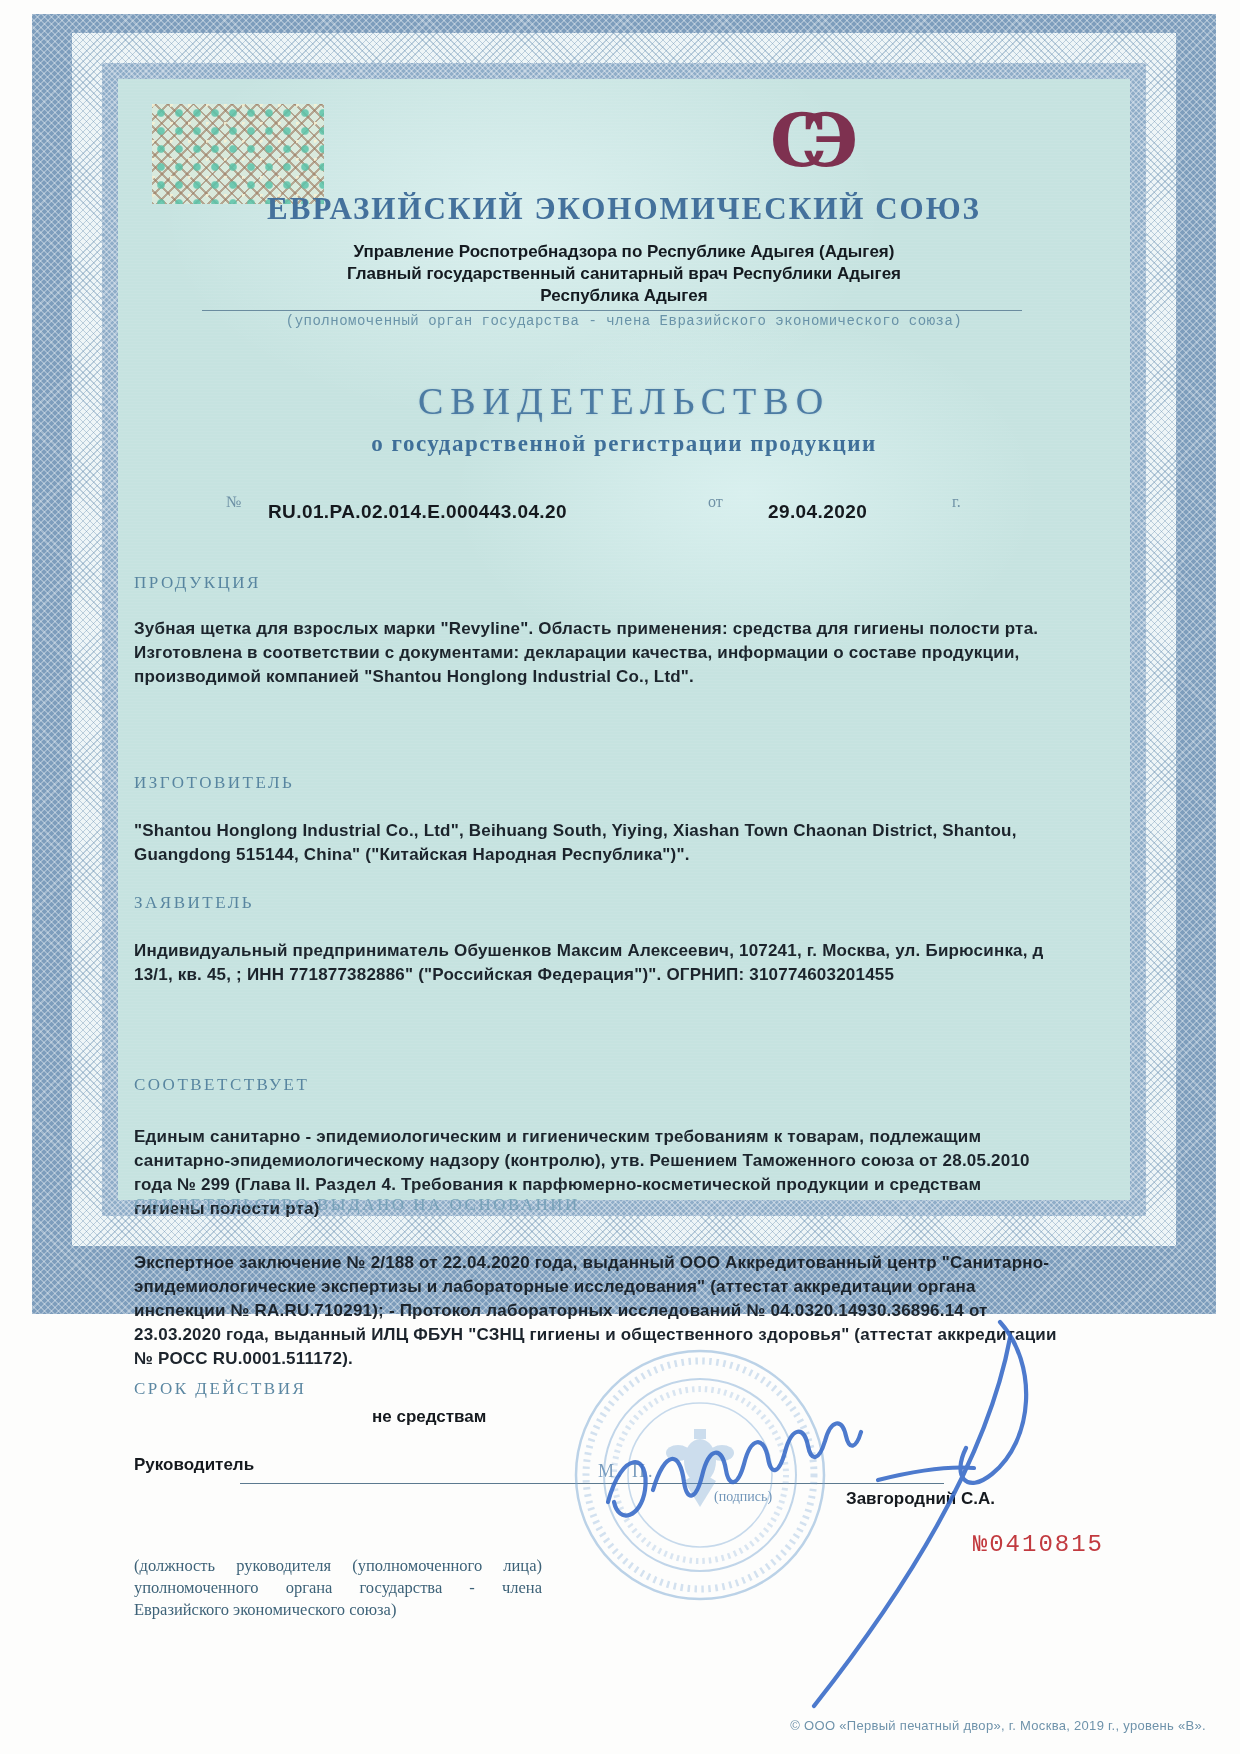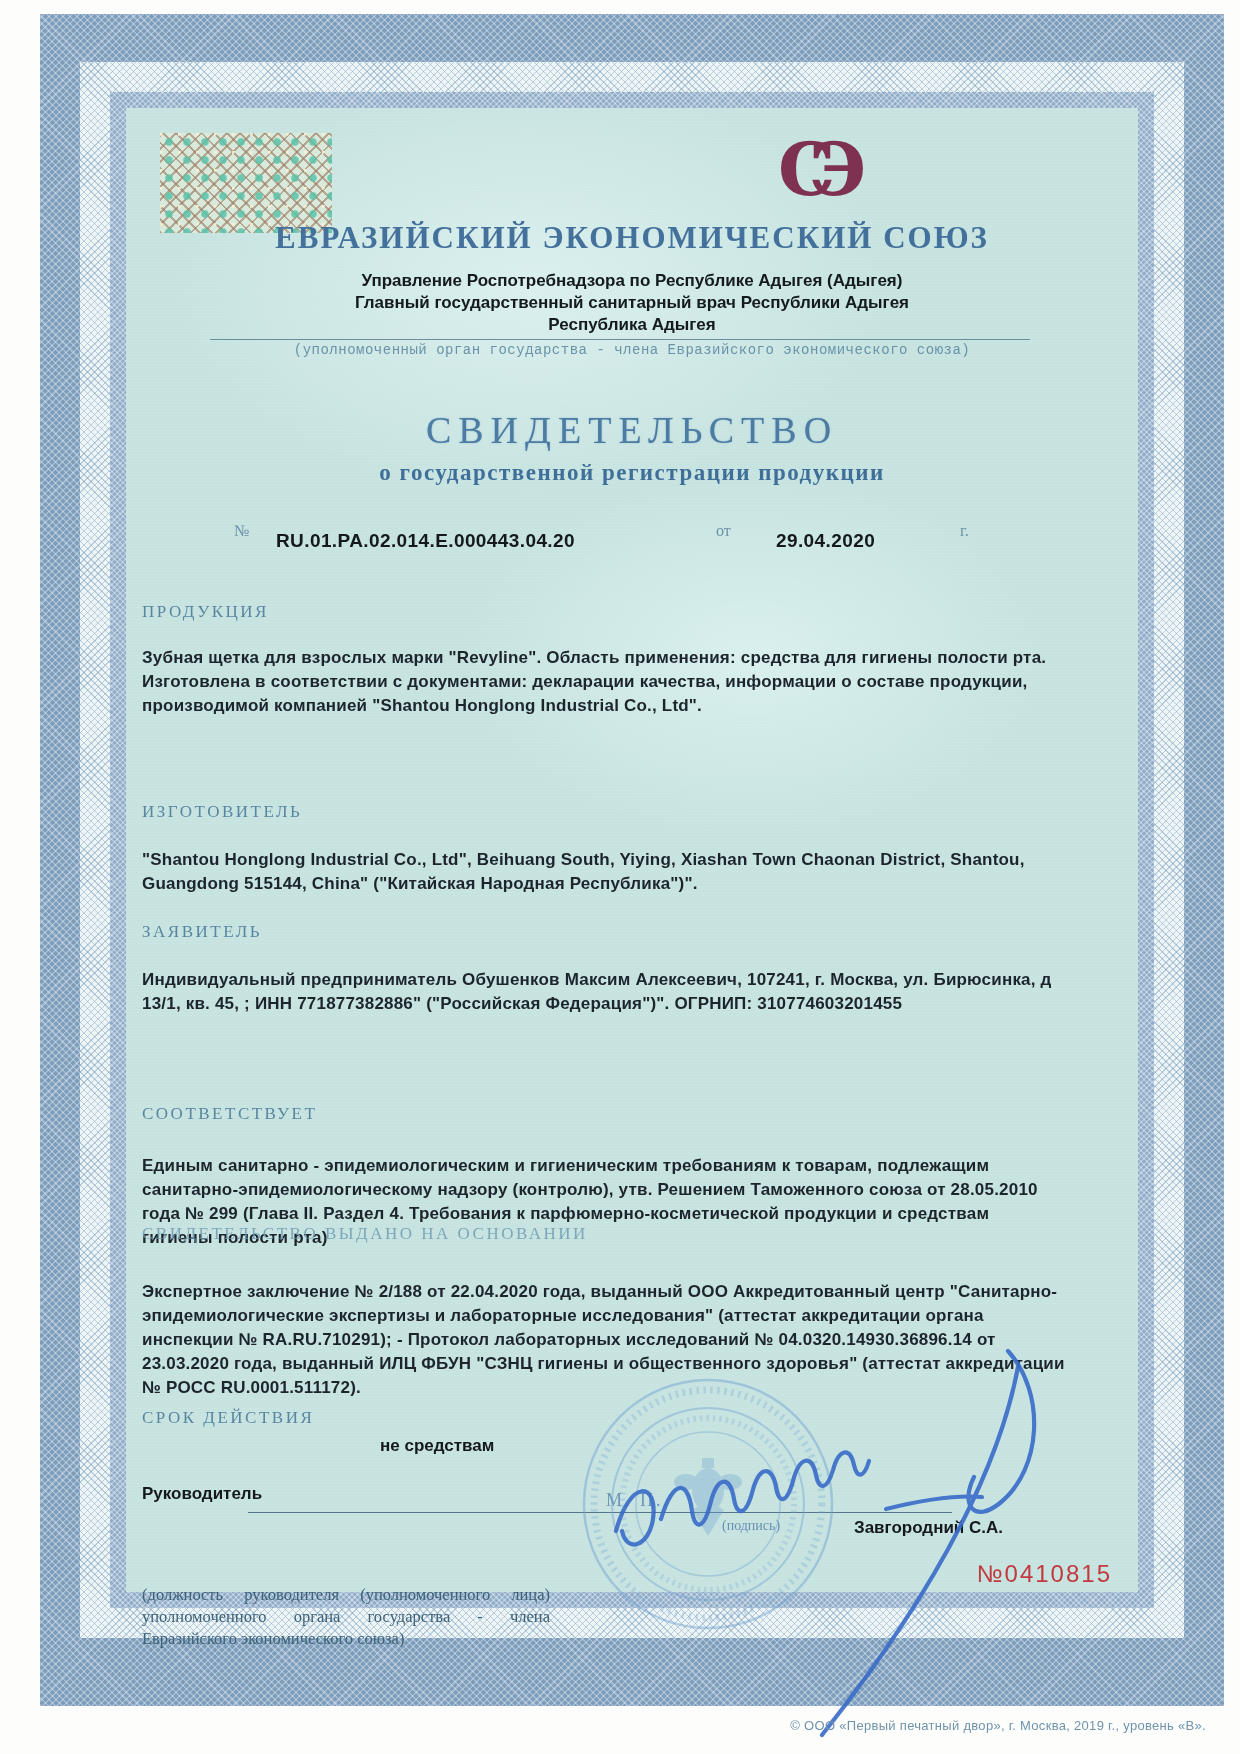--- a/index.html
+++ b/index.html
@@ -1,20 +1,20 @@
 <!DOCTYPE html>
 <html><head>
 <meta charset="utf-8">
 <style>
   html,body{margin:0;padding:0;background:#ffffff;}
   #page{position:relative;width:1240px;height:1754px;background:#fdfdfc;overflow:hidden;
         font-family:"Liberation Sans",sans-serif;}
   
-  #frame{position:absolute;left:40px;top:14px;width:1184px;height:1692px;box-sizing:border-box;
-         padding:48px 40px 68px 40px;}
+  #frame{position:absolute;left:32px;top:14px;width:1184px;height:1300px;box-sizing:border-box;
+         padding:19px 40px 68px 40px;}
   .band-blue{
     background:
       repeating-linear-gradient(45deg, rgba(255,255,255,.30) 0 1.5px, rgba(255,255,255,0) 1.5px 5px),
       repeating-linear-gradient(-45deg, rgba(255,255,255,.30) 0 1.5px, rgba(255,255,255,0) 1.5px 5px),
       #7d9dbc;}
   .band-light{
     background:
       repeating-linear-gradient(45deg, rgba(100,140,175,.38) 0 1px, rgba(0,0,0,0) 1px 5px),
       repeating-linear-gradient(-45deg, rgba(100,140,175,.38) 0 1px, rgba(0,0,0,0) 1px 5px),
       #eef5f7;}
@@ -75,21 +75,21 @@
   #role-label{position:absolute;left:16px;top:1376px;color:#15191e;font-weight:bold;font-size:17px;}
   #sign-line{position:absolute;left:122px;top:1404px;width:704px;border-bottom:1.5px solid #3f637c;opacity:.85;}
   #signer-name{position:absolute;left:728px;top:1410px;color:#15191e;font-weight:bold;font-size:17px;}
   #mp-label{position:absolute;left:480px;top:1382px;color:#4e7ca8;font-family:"Liberation Serif",serif;
             font-size:18px;letter-spacing:3px;opacity:.75;}
   #sign-caption{position:absolute;left:596px;top:1410px;color:#4e7ca8;font-family:"Liberation Serif",serif;
                 font-size:14px;opacity:.8;}
   #role-note{position:absolute;left:16px;top:1428px;width:408px;color:#3d6278;
              font-family:"Liberation Serif",serif;font-size:16.5px;line-height:22px;text-align:justify;margin-top:48px;}
   #serial{position:absolute;left:640px;top:1452px;width:346px;text-align:right;color:#c23a3f;
-          font-family:Liberation Sans, sans-serif;font-size:24px;letter-spacing:2px;}
+          font-family:Liberation Mono, monospace;font-size:24px;letter-spacing:2px;}
   #stamp{position:absolute;left:448px;top:1262px;width:268px;height:268px;opacity:.85;}
   #autograph{position:absolute;left:430px;top:1215px;width:620px;height:470px;overflow:visible;}
   
   #footer{position:absolute;right:34px;top:1718px;color:#6f93ab;font-size:13px;letter-spacing:.3px;}
 </style>
 </head>
 <body>
 
 <div id="page">
   <div id="frame" class="band-blue">

